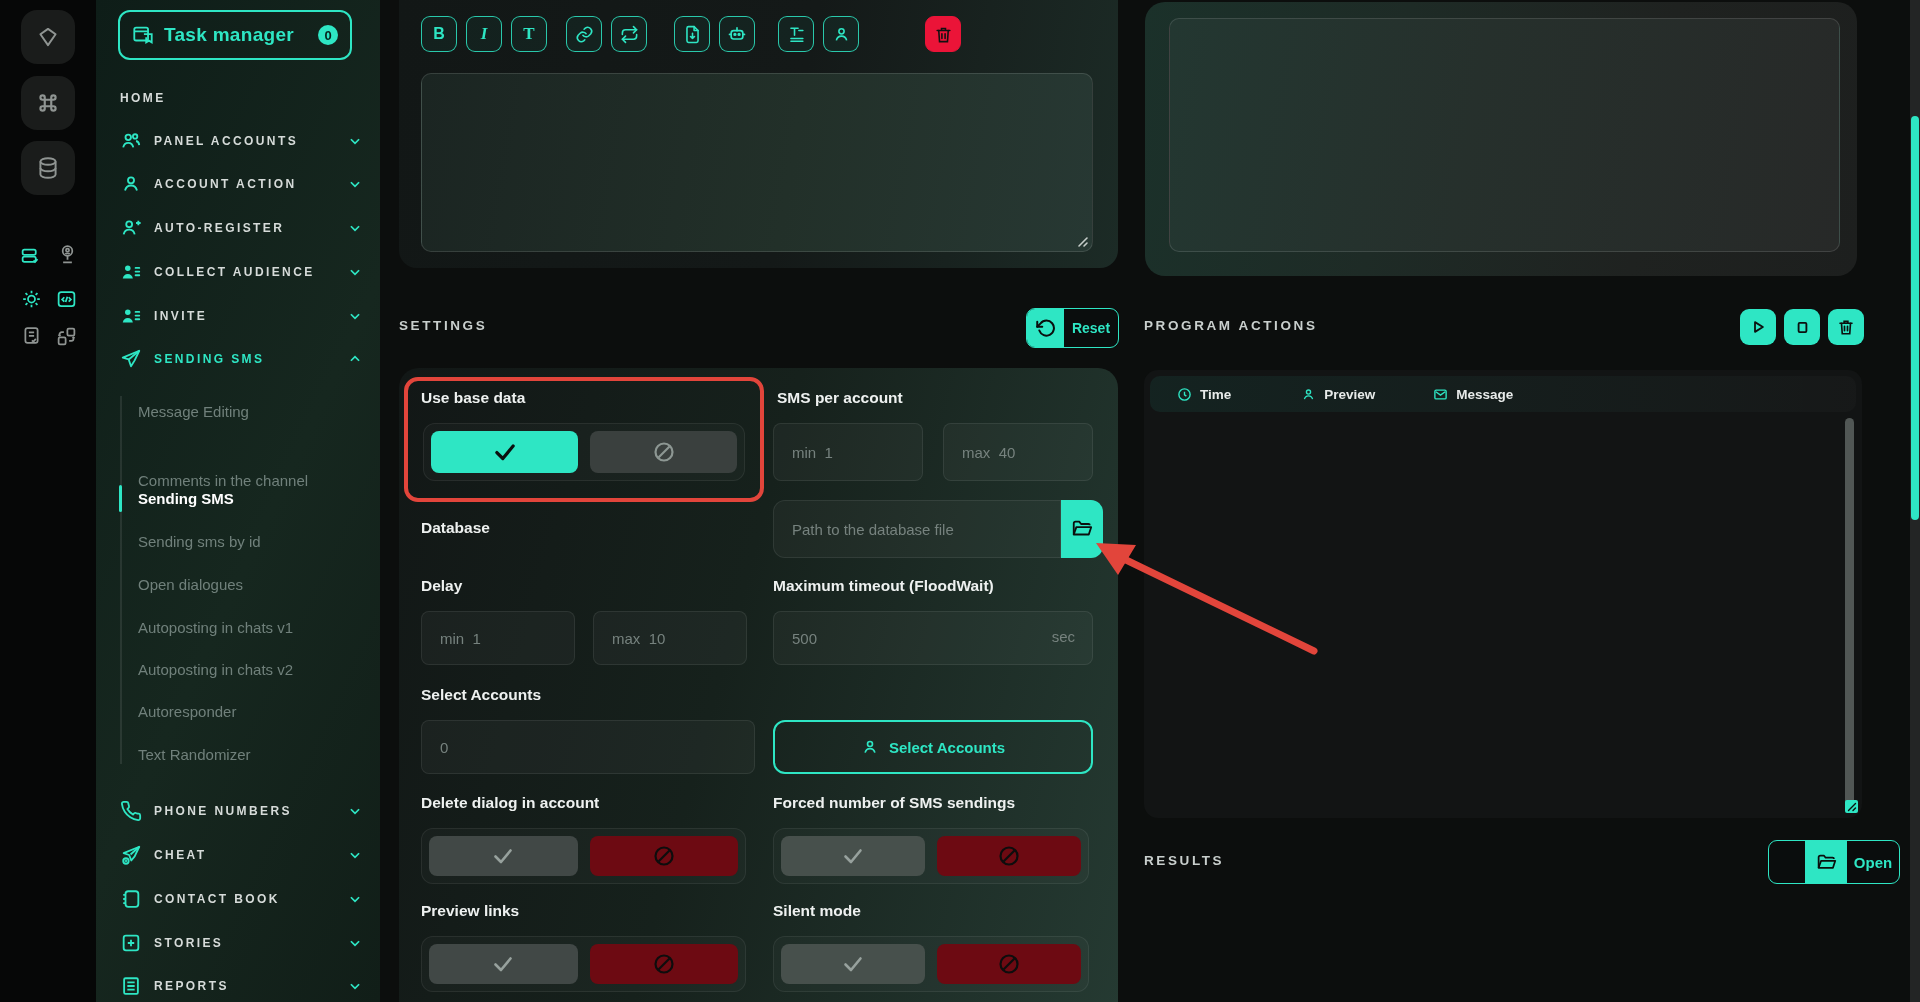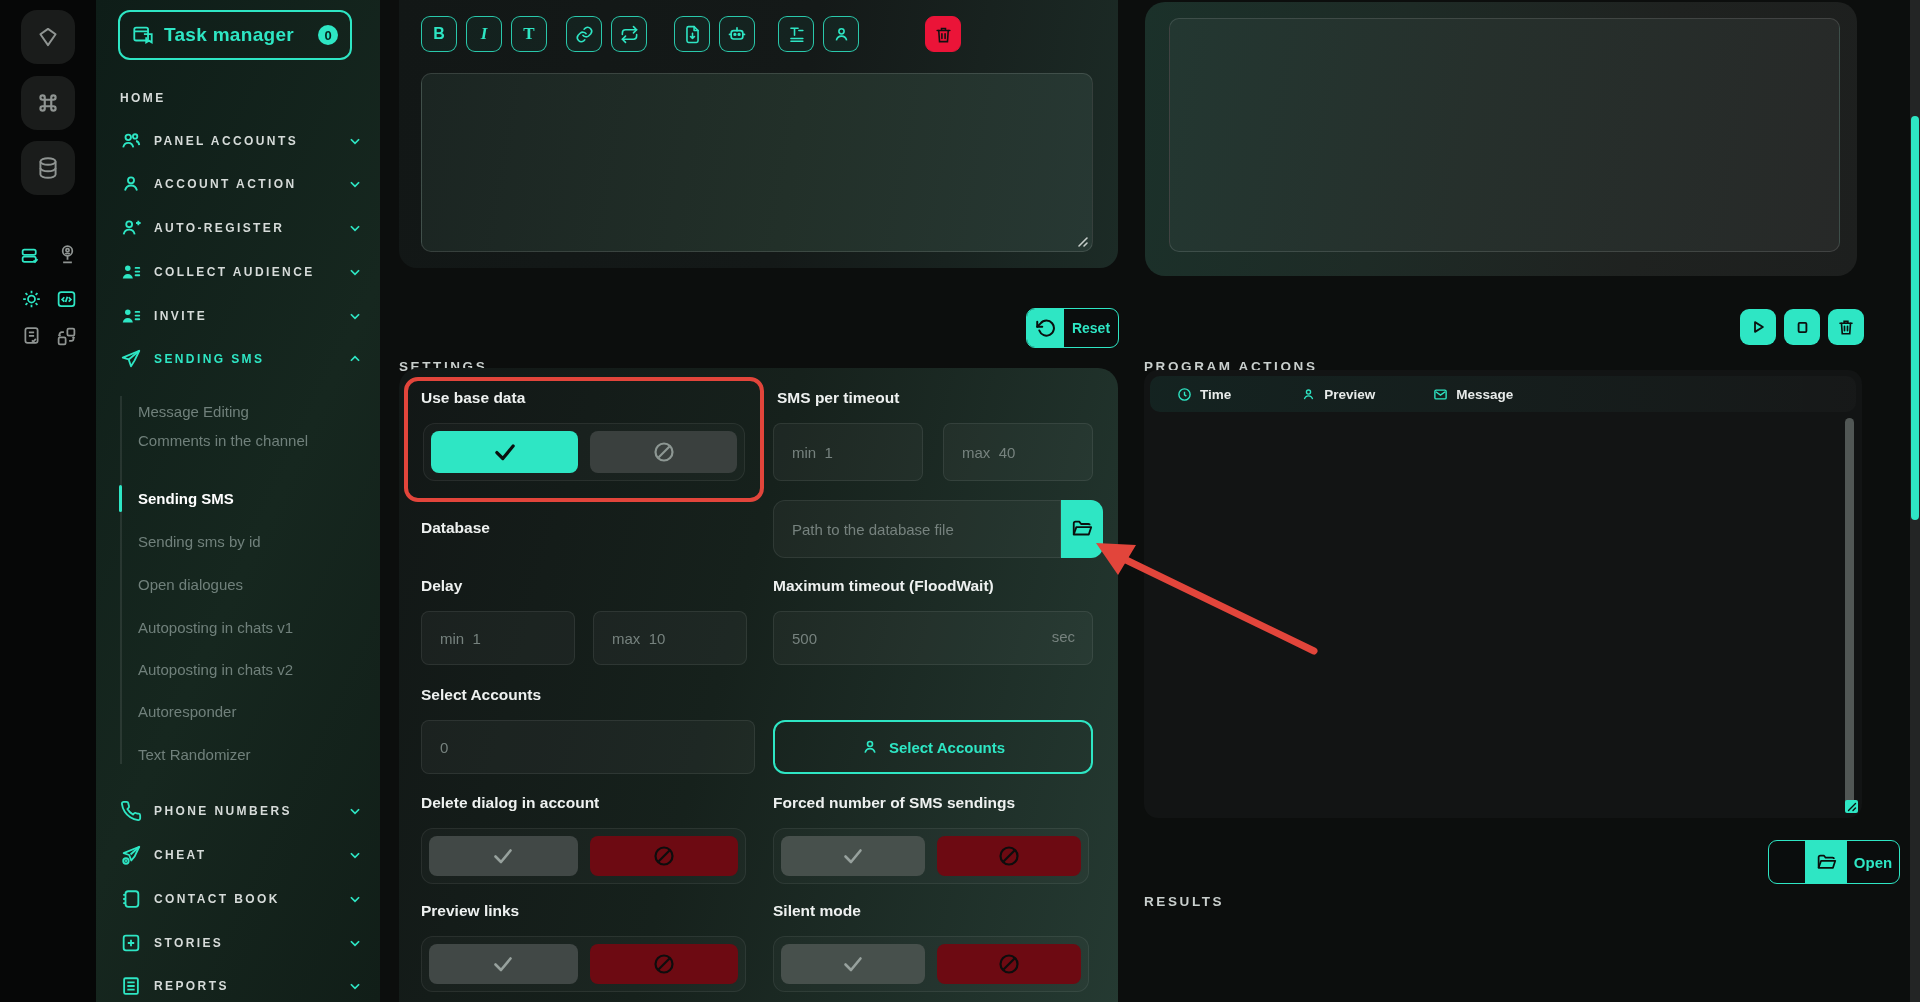--- a/index.html
+++ b/index.html
@@ -47,21 +47,21 @@
   .tarea2{background:linear-gradient(100deg,#233731 0%,#26302c 45%,#272928 100%);}
 
   
   .tbtn{width:36px;height:36px;border-radius:9px;border:1.5px solid rgba(46,230,196,.85);
         background:rgba(46,230,196,.05);color:#2ee6c4;display:flex;align-items:center;justify-content:center;
         font-weight:700;font-size:16px;box-sizing:border-box;cursor:pointer;}
   .tbtn.red{background:#eb1438;border-color:#eb1438;color:#111;}
   .tbtn .serif{font-family:"Liberation Serif",serif;font-size:17px;}
 
   
-  .sect{font-size:13.5px;font-weight:800;letter-spacing:2.6px;color:#c9cfcd;margin-top:41px;}
+  .sect{font-size:13.5px;font-weight:800;letter-spacing:2.6px;color:#c9cfcd;}
   .combo-btn{display:flex;align-items:stretch;border:1.5px solid #2ee6c4;border-radius:9px;overflow:hidden;
              background:rgba(10,14,13,.6);cursor:pointer;}
   .combo-ic{background:#2ee6c4;color:#0a0f0e;display:flex;align-items:center;justify-content:center;}
   .combo-lb{display:flex;align-items:center;justify-content:center;color:#2ee6c4;font-weight:700;flex:1;}
 
   
   .flabel{font-size:15.5px;font-weight:700;color:#eef1f0;}
   .inp{background:rgba(255,255,255,.035);border:1px solid rgba(255,255,255,.08);border-radius:8px;
        color:#76827e;font-size:15px;padding:0 18px;box-sizing:border-box;outline:none;
        font-family:"Liberation Sans",sans-serif;}
@@ -269,21 +269,21 @@
     <span class="chev">
         <svg width="14" height="14" viewBox="0 0 24 24" fill="none" stroke="currentColor" stroke-width="3">
           <polyline points="5 15 12 8 19 15"></polyline>
         </svg>
       </span>
   </div>
 
   <div class="abs subline"></div>
   <div class="abs subbar"></div>
   <div class="abs sub" style="left:138px;top:399px;">Message Editing</div>
-  <div class="abs sub" style="left:138px;top:428px;">Comments in the channel</div>
+  <div class="abs sub" style="left:138px;top:468px;">Comments in the channel</div>
   <div class="abs sub on" style="left:138px;top:486px;">Sending SMS</div>
   <div class="abs sub" style="left:138px;top:529px;">Sending sms by id</div>
   <div class="abs sub" style="left:138px;top:572px;">Open dialogues</div>
   <div class="abs sub" style="left:138px;top:615px;">Autoposting in chats v1</div>
   <div class="abs sub" style="left:138px;top:657px;">Autoposting in chats v2</div>
   <div class="abs sub" style="left:138px;top:699px;">Autoresponder</div>
   <div class="abs sub" style="left:138px;top:742px;">Text Randomizer</div>
 
   <div class="abs nav-item" style="left:120px;top:798px;width:242px;">
     <span class="nicon">
@@ -459,21 +459,21 @@
     <div class="seg off-gray" style="background:#3a403e;color:#8d9793;">
       <span>
           <svg width="24" height="24" viewBox="0 0 24 24" fill="none" stroke="currentColor" stroke-width="2.2">
             <circle cx="12" cy="12" r="8.5"></circle>
             <path d="M6.5 17.5l11-11"></path>
           </svg>
         </span>
     </div>
   </div>
 
-  <div class="abs flabel" style="left:777px;top:389px;">SMS per timeout</div>
+  <div class="abs flabel" style="left:777px;top:389px;">SMS per account</div>
   <input class="abs inp" style="left: 773px; top: 423px; width: 150px; height: 58px;" placeholder="min  1">
   <input class="abs inp" style="left: 943px; top: 423px; width: 150px; height: 58px;" placeholder="max  40">
 
   <div class="abs redbox" style="left:404px;top:377px;width:352px;height:117px;"></div>
 
   <div class="abs flabel" style="left:421px;top:519px;">Database</div>
   <input class="abs inp" style="left: 773px; top: 500px; width: 288px; height: 58px; border-radius: 12px 0px 0px 12px;" placeholder="Path to the database file">
   <div class="abs" style="left:1061px;top:500px;width:42px;height:58px;background:#2ee6c4;border-radius:0 12px 12px 0;display:flex;align-items:center;justify-content:center;cursor:pointer;">
     <span style="color:#0b100f;">
         <svg width="22" height="22" viewBox="0 0 24 24" fill="none" stroke="currentColor" stroke-width="2" stroke-linejoin="round">

